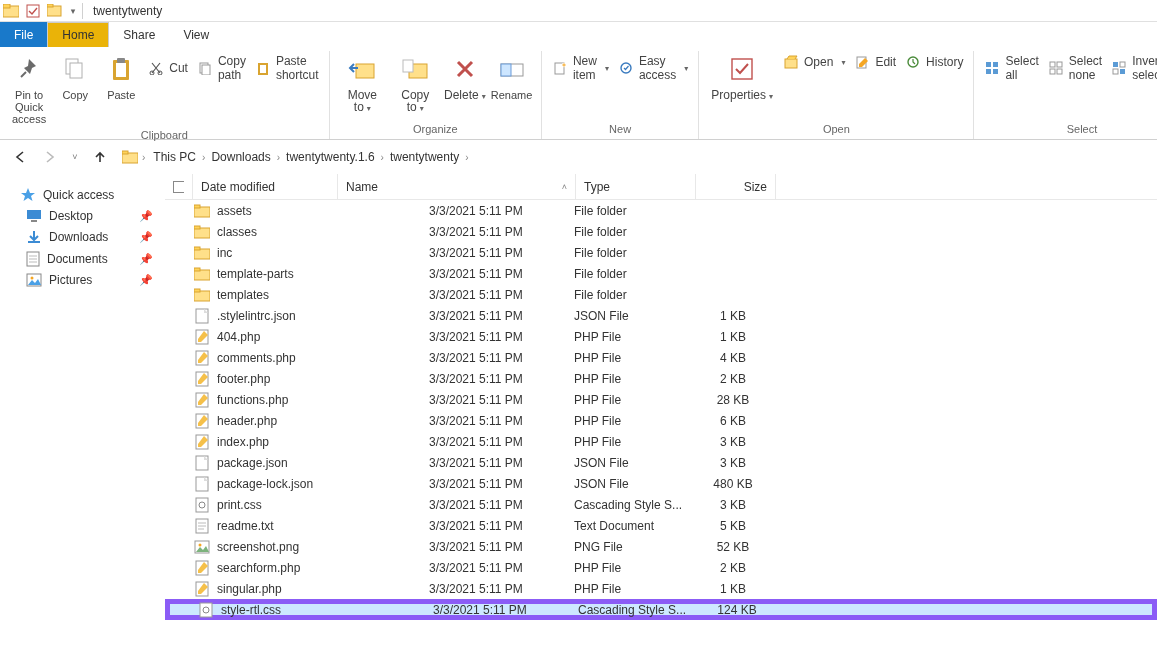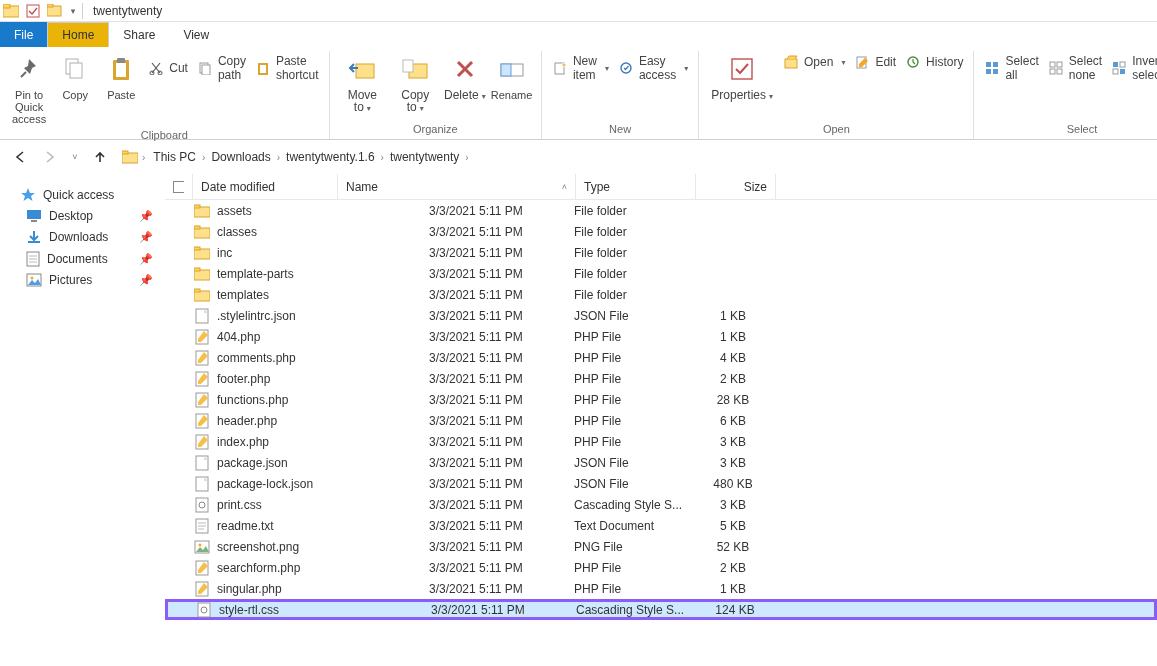--- a/index.html
+++ b/index.html
@@ -50,21 +50,21 @@
 .colheaders .ch { padding: 0 8px; border-right: 1px solid #e8e8e8; height: 100%; display: flex; align-items: center; }
 .ch-check { width: 28px; justify-content: center; }
 .ch-name { width: 238px; gap: 6px; }
 .ch-date { width: 145px; }
 .ch-type { width: 120px; }
 .ch-size { width: 80px; justify-content: flex-end; }
 .sortarrow { font-size: 9px; color: #888; margin-left: auto; }
 
 .rows { }
 .row { display: flex; align-items: center; height: 21px; padding-left: 28px; color: #333; cursor: default; }
-.row.selected { background: #cde8ff; border: 3px solid #8b5cf6; padding-left: 27px; }
+.row.selected { background: #cde8ff; border: 5px solid #8b5cf6; padding-left: 27px; }
 .row .ficon { width: 18px; height: 18px; margin-right: 6px; display: flex; align-items: center; justify-content: center; flex-shrink: 0; }
 .row .fname { width: 212px; white-space: nowrap; overflow: hidden; text-overflow: ellipsis; }
 .row .fdate { width: 145px; color: #333; }
 .row .ftype { width: 120px; white-space: nowrap; overflow: hidden; text-overflow: ellipsis; }
 .row .fsize { width: 78px; text-align: center; }
 
 
 svg { display: block; }
 </style>
 </head>

